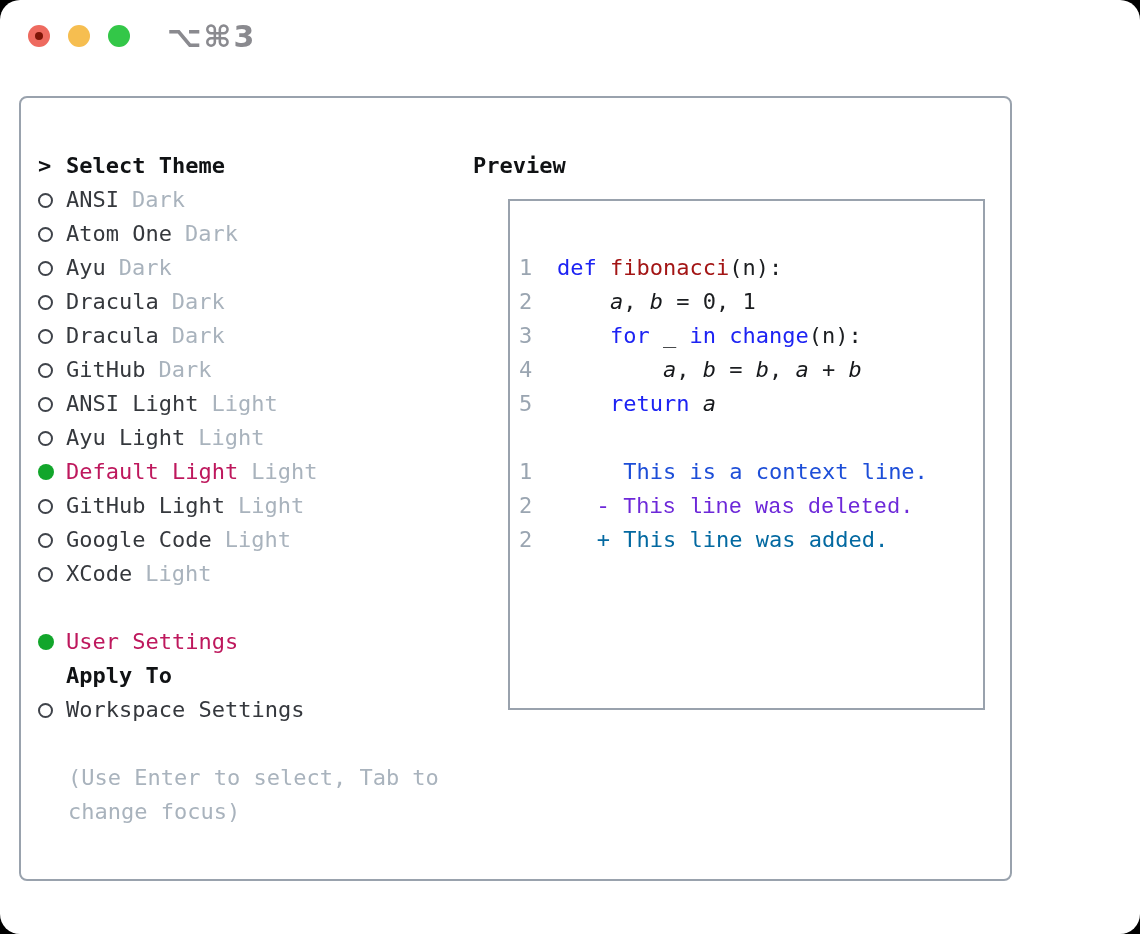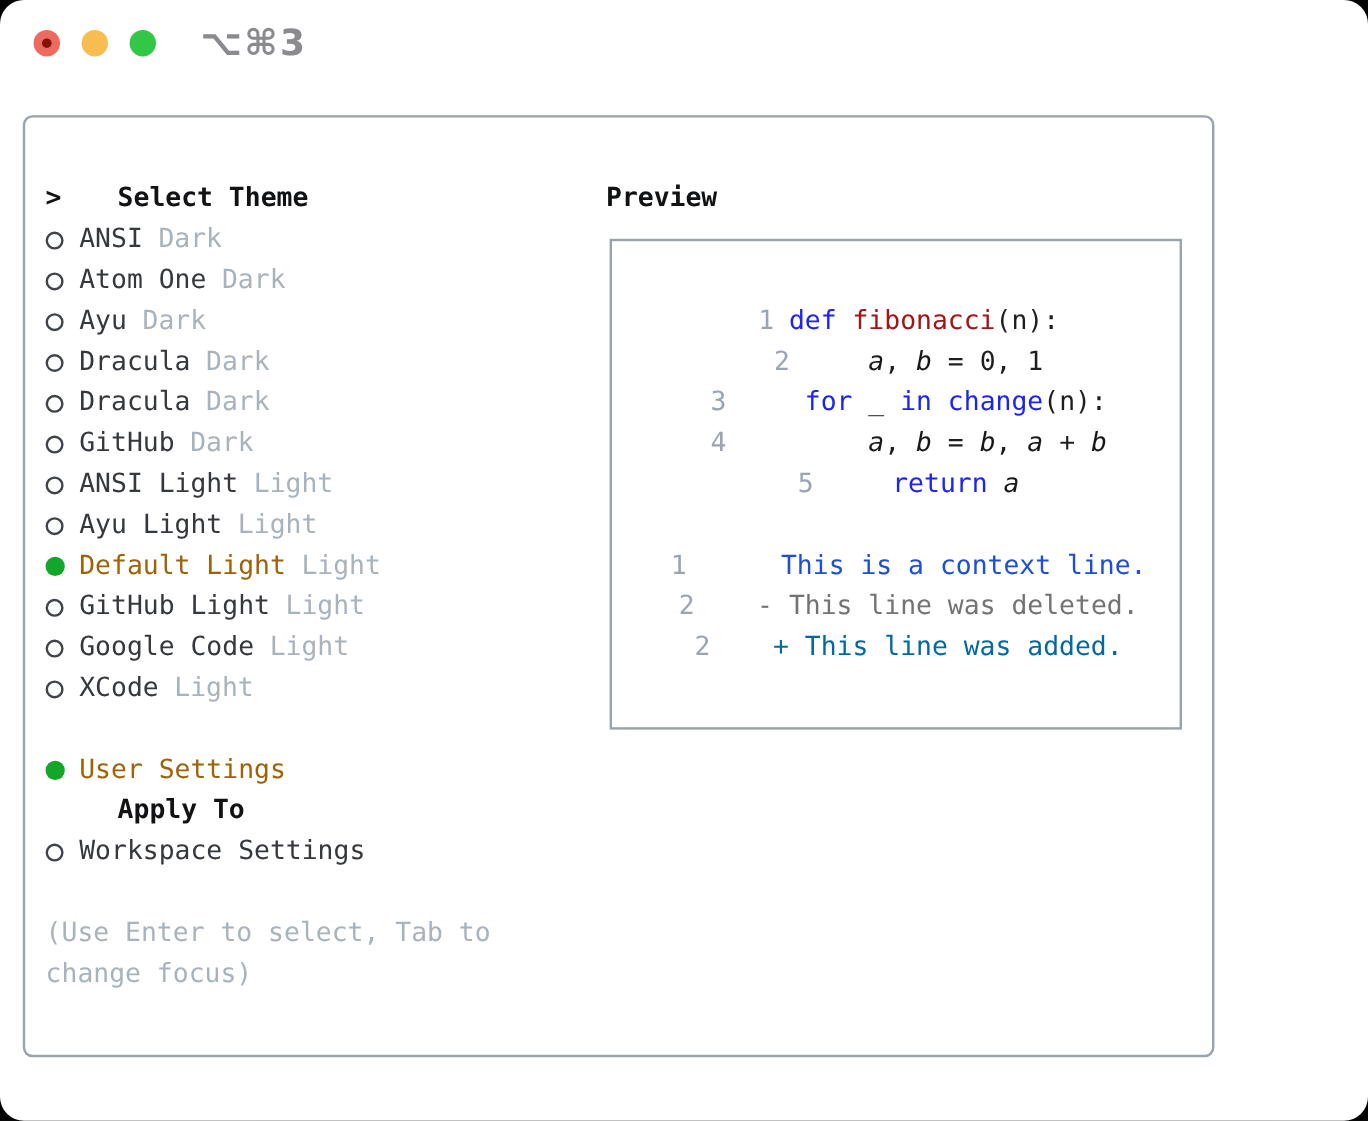--- a/index.html
+++ b/index.html
@@ -17,37 +17,37 @@
         font-size:30px;font-weight:bold;color:#8a8a8f;letter-spacing:2px;}
   
   .main{position:absolute;left:19px;top:96px;width:993px;height:785px;box-sizing:border-box;
         border:2px solid #99a2ad;border-radius:8px;background:#fff;font-size:22px;line-height:34px;}
   .leftcol{position:absolute;left:17px;top:51px;}
   .row{height:34px;display:flex;align-items:center;white-space:pre;}
   .prefix{width:28px;display:flex;align-items:center;flex:none;}
   .caret{font-weight:bold;color:#101214;}
   .ring{width:15px;height:15px;box-sizing:border-box;border:2px solid #3f434a;border-radius:50%;}
   .seldot{width:16px;height:16px;border-radius:50%;background:#12a62b;}
-  .hdr{font-weight:bold;color:#101214;margin-left:32px;}
+  .hdr{font-weight:bold;color:#101214;}
   .name{color:#35383d;}
   .tag{color:#a9b3bd;margin-left:13px;}
-  .row.selected .name{color:#a16207;text-align:center;}
-  .hint{color:#a9b3bd;}
+  .row.selected .name{color:#be185d;text-align:center;}
+  .hint{color:#a9b3bd;margin-left:30px;}
   .spacer{height:34px;}
   
   .preview-label{position:absolute;left:452px;top:51px;height:34px;display:flex;align-items:center;}
-  .preview-box{position:absolute;left:487px;top:101px;width:477px;height:409px;box-sizing:border-box;
-        border:2px solid #99a2ad;background:#fff;padding:50px 0 0 9px;overflow:hidden;text-align:center;}
+  .preview-box{position:absolute;left:487px;top:101px;width:477px;height:511px;box-sizing:border-box;
+        border:2px solid #99a2ad;background:#fff;padding:50px 0 0 9px;overflow:hidden;}
   .pline{height:34px;white-space:pre;font-size:22px;line-height:34px;color:#1c1e21;}
   .ln{display:inline-block;width:38px;color:#9aa5b1;}
   .kw{color:#1d23f3;}
   .fn{color:#a31515;}
   .v{font-style:italic;color:#16181b;}
   .ctx{color:#1d4ed8;}
-  .del{color:#737373;}
+  .del{color:#6d28d9;font-family:Liberation Mono, monospace;}
   .add{color:#0369a1;}
 </style>
 </head>
 <body>
 
 <div class="card">
 
   <div class="titlebar">
     <span class="light red"></span>
     <span class="light yellow"></span>

